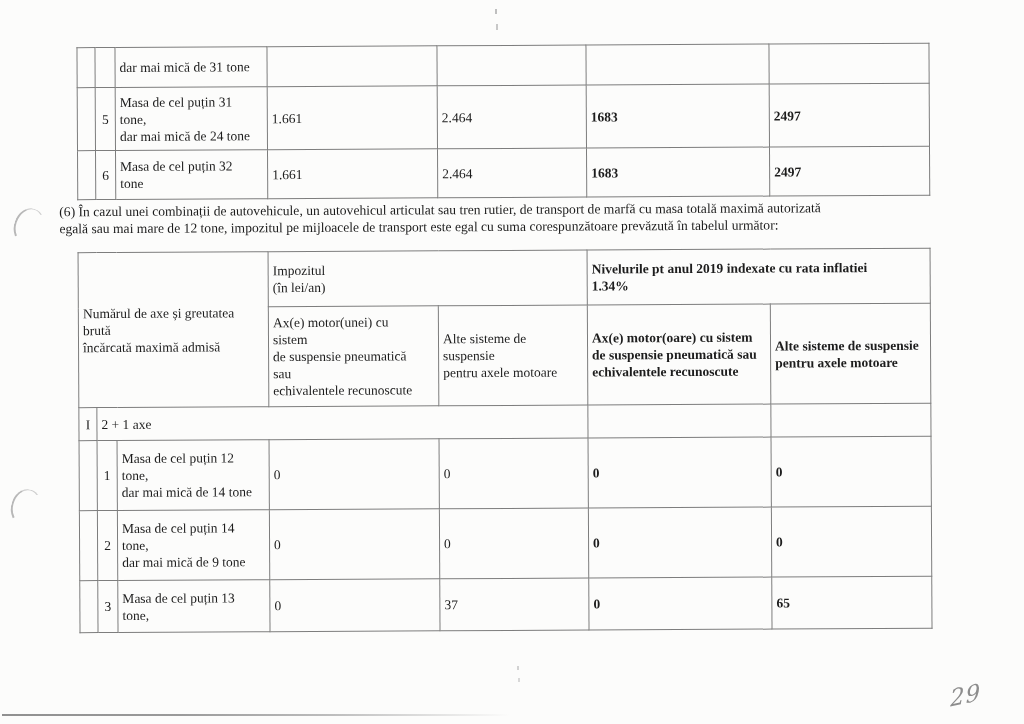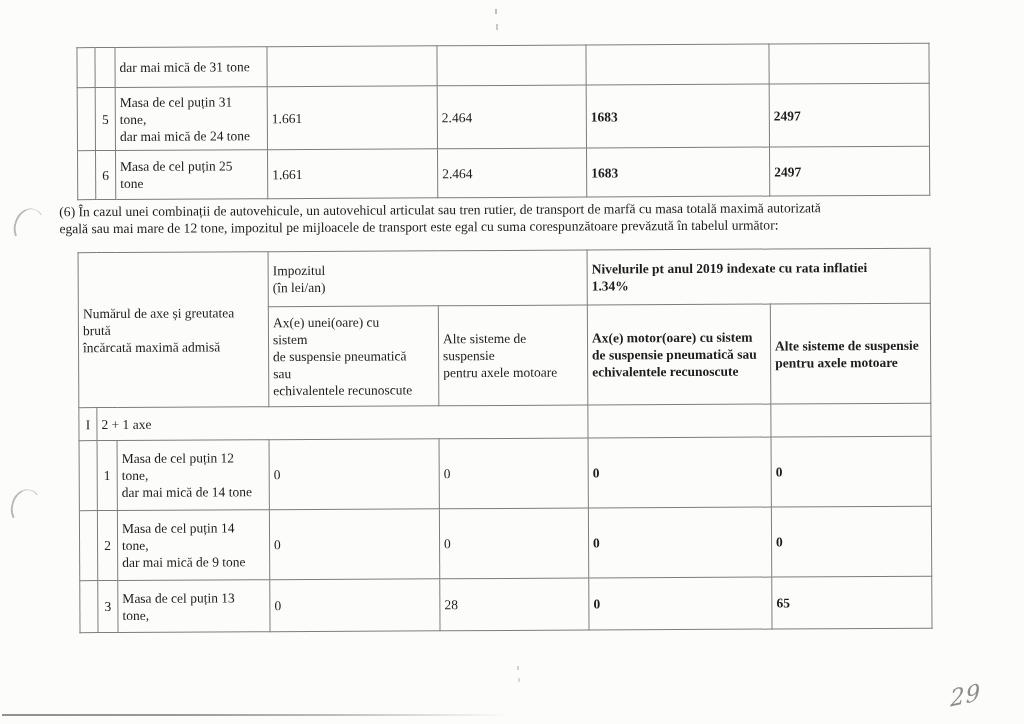--- a/index.html
+++ b/index.html
@@ -105,21 +105,21 @@
 tone,
 dar mai mică de 24 tone</td>
         <td class="val">1.661</td>
         <td class="val">2.464</td>
         <td class="val bold">1683</td>
         <td class="val bold">2497</td>
       </tr>
       <tr style="height:49px">
         <td class="numcol"></td>
         <td class="numcol">6</td>
-        <td class="label pre">Masa de cel puțin 25
+        <td class="label pre">Masa de cel puțin 32
 tone</td>
         <td class="val">1.661</td>
         <td class="val">2.464</td>
         <td class="val bold">1683</td>
         <td class="val bold">2497</td>
       </tr>
     </tbody>
       </table>
 
     <div id="para6" class="pre">(6) În cazul unei combinații de autovehicule, un autovehicul articulat sau tren rutier, de transport de marfă cu masa totală maximă autorizată
@@ -139,21 +139,21 @@
           <tr style="height:55px">
         <td colspan="3" rowspan="2" class="hmid pre">Numărul de axe și greutatea
 brută
 încărcată maximă admisă</td>
         <td colspan="2" class="htop pre">Impozitul
 (în lei/an)</td>
         <td colspan="2" class="htop pre bold">Nivelurile pt anul 2019 indexate cu rata inflatiei
 1.34%</td>
       </tr>
       <tr style="height:100px">
-        <td class="hmid pre">Ax(e) unei(oare) cu
+        <td class="hmid pre">Ax(e) motor(unei) cu
 sistem
 de suspensie pneumatică
 sau
 echivalentele recunoscute</td>
         <td class="hmid pre">Alte sisteme de
 suspensie
 pentru axele motoare</td>
         <td class="hmid pre bold">Ax(e) motor(oare) cu sistem
 de suspensie pneumatică sau
 echivalentele recunoscute</td>
@@ -187,21 +187,21 @@
         <td class="val">0</td>
         <td class="val bold">0</td>
         <td class="val bold">0</td>
       </tr>
       <tr style="height:52px">
         <td class="numcol"></td>
         <td class="numcol">3</td>
         <td class="label pre">Masa de cel puțin 13
 tone,</td>
         <td class="val">0</td>
-        <td class="val">28</td>
+        <td class="val">37</td>
         <td class="val bold">0</td>
         <td class="val bold">65</td>
       </tr>
     </tbody>
       </table>
   </div>
 
   <div id="pagenum">29</div>
 
   <div id="crescent1" class="crescent"></div>

